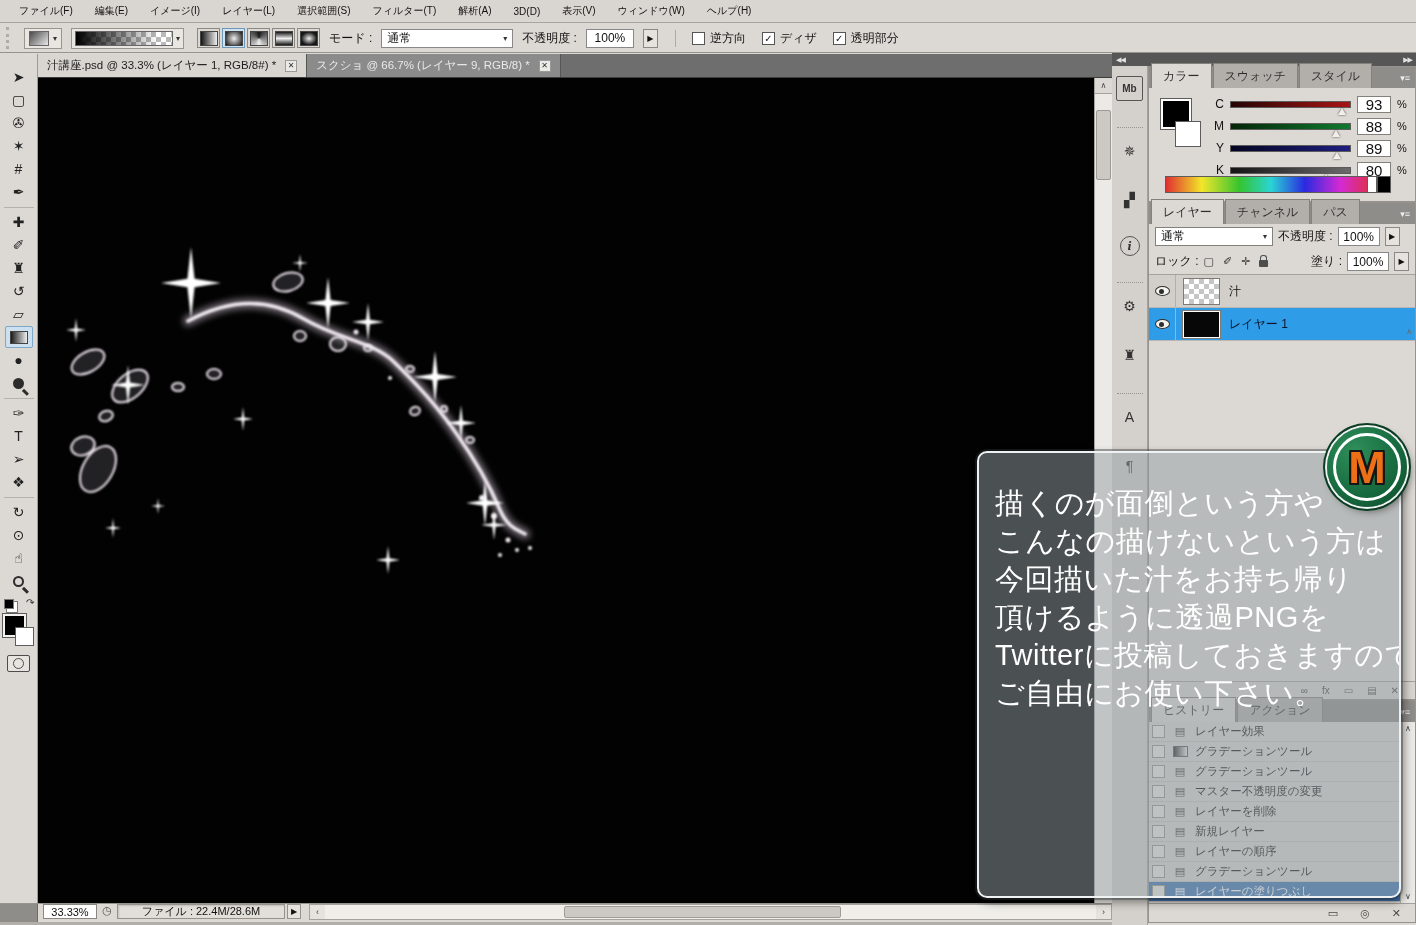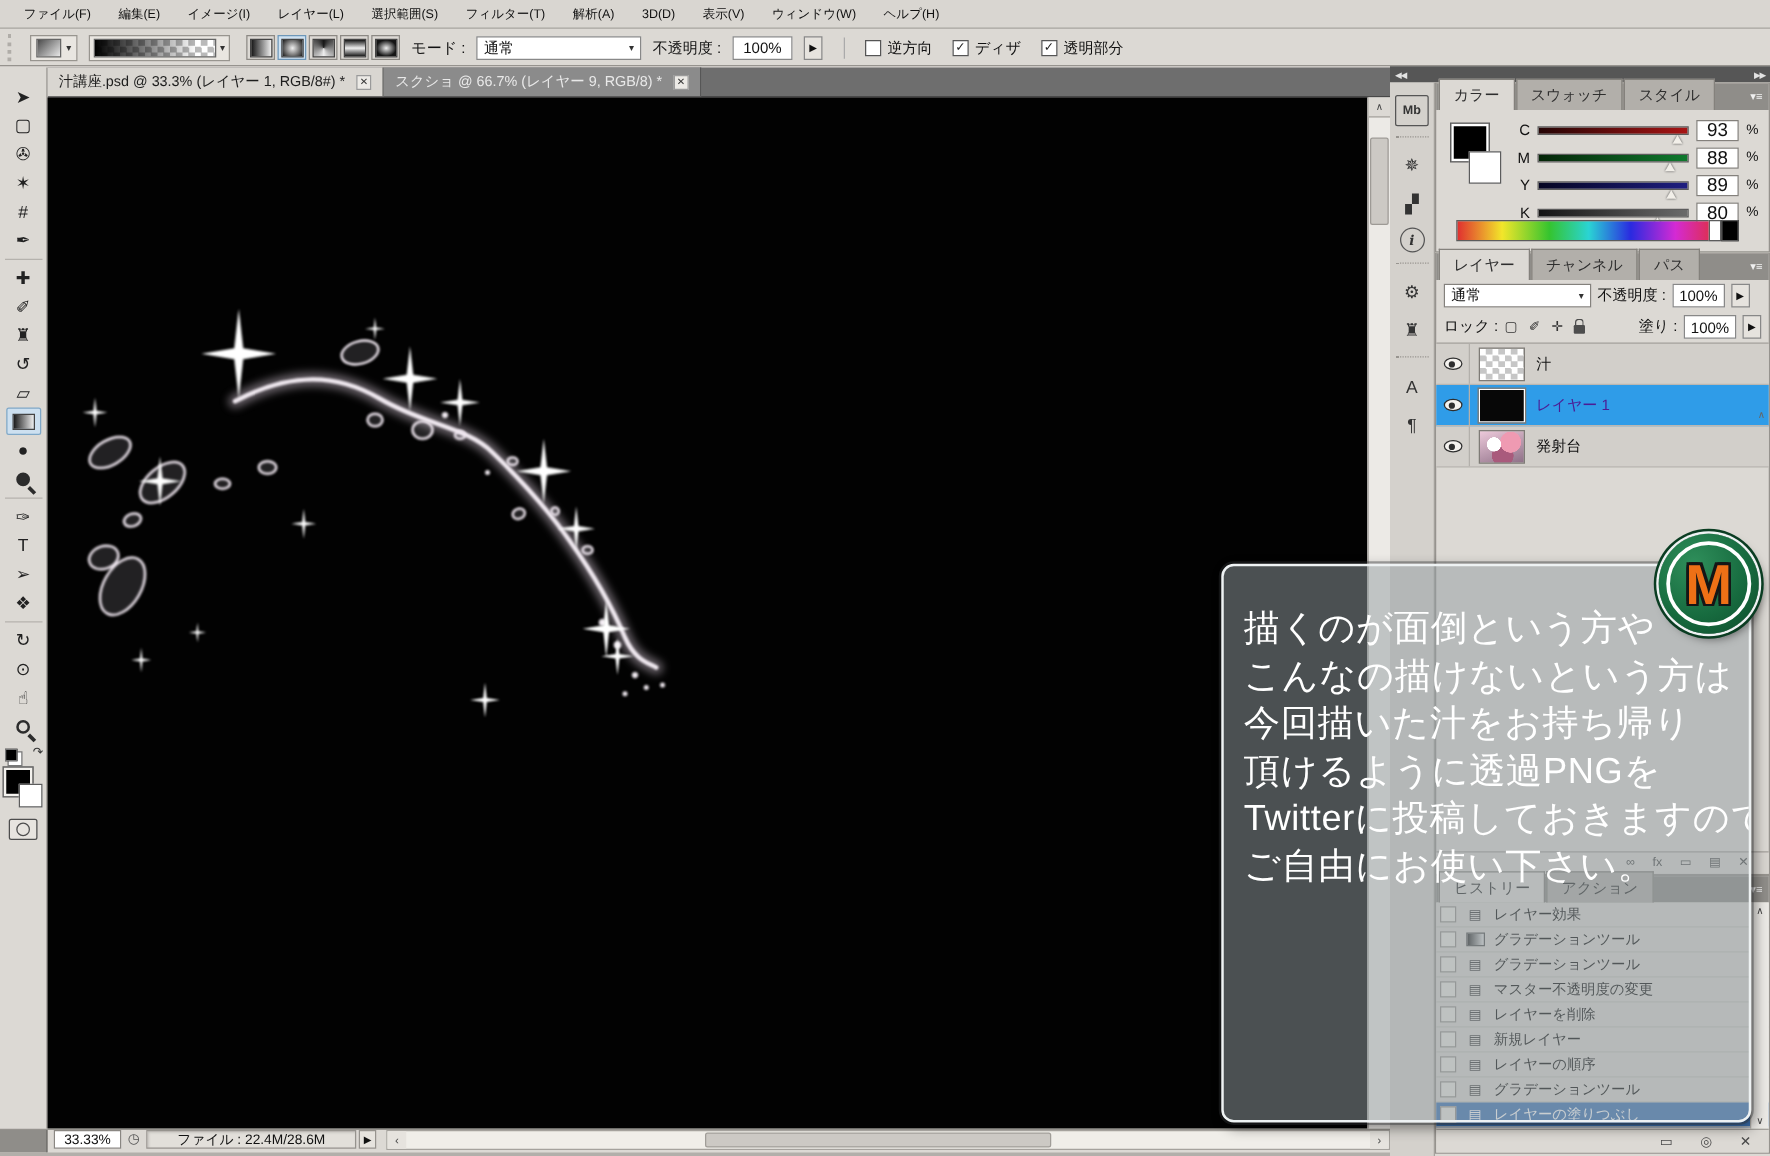--- a/index.html
+++ b/index.html
@@ -86,21 +86,21 @@
   .hs-track{flex:1;position:relative}
   .hs-thumb{position:absolute;left:239px;width:277px;top:1px;bottom:1px;background:#ccc9c4;border:1px solid #a09d98;border-radius:2px}
   .bottomedge{position:absolute;left:0;top:922px;width:100%;height:3px;background:#b2afaa}
 
   
   .rightcol{position:absolute;left:1112px;top:53px;width:304px;height:872px;background:#dcd9d4}
   .topstrip{position:absolute;left:0;top:0;width:100%;height:13px;background:#565656;color:#e3e3e3;
     font-size:7px;display:flex;justify-content:space-between;align-items:center;padding:0 4px;letter-spacing:-1px}
   .dock{position:absolute;left:0;top:13px;width:36px;height:859px;background:#d4d1cc;border-right:1px solid #a5a29d;
     display:flex;flex-direction:column;align-items:center;padding-top:10px}
-  .dicon{width:27px;height:25px;display:flex;align-items:center;justify-content:center;font-size:14px;color:#333;margin-bottom:6px}
+  .dicon{width:27px;height:25px;display:flex;align-items:center;justify-content:center;font-size:14px;color:#333;margin-bottom:24px}
   .dicon.boxed{border:1.5px solid #555;font-size:10px;font-weight:bold;border-radius:2px}
   .dicon.circled{border:1.5px solid #555;border-radius:50%;width:20px;height:20px;font-size:11px;font-weight:bold;font-family:"DejaVu Serif",serif;font-style:italic}
   .dsep{width:26px;border-top:1px dotted #989590;margin:2px 0 10px}
 
   .panel{position:absolute;left:36px;width:268px;background:#dcd9d4;border:1px solid #96938e}
   .ptabs{height:21px;background:#8f8d89;display:flex;align-items:flex-end;padding-left:2px;gap:1px}
   .ptab{height:20px;padding:12px 11px;display:flex;align-items:center;font-size:12px;background:#b2afaa;color:#2e2e2e;border:1px solid #84817c;border-bottom:none}
   .ptab.active{background:#dcd9d4}
   .pmenu{margin-left:auto;color:#f0f0f0;font-size:9px;padding:0 5px;align-self:center}
 
@@ -126,21 +126,21 @@
 
   
   .layerspanel{top:149px;height:498px}
   .lrow1,.lrow2{display:flex;align-items:center;gap:5px;padding:3px 6px;height:25px}
   .lselect{display:flex;justify-content:space-between;align-items:center;width:118px;height:19px;border:1px solid #84817c;background:#fff;padding:0 5px}
   .lockicons{display:flex;gap:9px;align-items:center;font-size:11px;color:#333}
   .padlock{width:9px;height:7px;background:#4d4d4d;position:relative;border-radius:1px;margin-top:4px}
   .padlock::before{content:"";position:absolute;left:1px;top:-5px;width:5px;height:5px;border:1.5px solid #4d4d4d;border-bottom:none;border-radius:3px 3px 0 0}
   .llist{border-top:1px solid #a5a29d;background:#d2cfca}
   .lay{height:33px;display:flex;align-items:center;border-bottom:1px solid #bab7b2}
-  .lay.sel{background:#2f9ce8;color:#4c1d95}
+  .lay.sel{background:#2f9ce8;color:#0f172a}
   .eyecell{width:27px;height:100%;border-right:1px solid #b3b0ab;display:flex;align-items:center;justify-content:center}
   .eye{width:15px;height:10px;border:1.5px solid #2e2e2e;border-radius:50%;position:relative;background:#f5f3ef}
   .eye::after{content:"";position:absolute;left:3.5px;top:1.5px;width:5px;height:5px;background:#2e2e2e;border-radius:50%}
   .lthumb{width:37px;height:27px;margin:0 9px 0 7px;border:1px solid #7e7b76;flex:none}
   .lthumb.checker{background:conic-gradient(#c6c6c6 0 25%,#fff 0 50%,#c6c6c6 0 75%,#fff 0) 0 0/10px 10px}
   .lthumb.black{background:#070707;border:1px solid #fff;outline:1px solid #7e7b76}
   .lthumb.image{background:
     radial-gradient(circle at 32% 42%,#fff 0 20%,rgba(255,255,255,0) 21%),
     radial-gradient(circle at 70% 35%,#ef9ab2 0 28%,rgba(0,0,0,0) 29%),
     radial-gradient(circle at 52% 78%,#a95a7c 0 32%,rgba(0,0,0,0) 33%),
@@ -528,27 +528,20 @@
             <span class="lthumb checker"></span>
             <span class="lname">汁</span>
           </div>
           <div class="lay sel">
             <div class="eyecell">
               <span class="eye"></span>
             </div>
             <span class="lthumb black"></span>
             <span class="lname">レイヤー 1</span>
           </div>
-          <div class="lay">
-            <div class="eyecell">
-              <span class="eye"></span>
-            </div>
-            <span class="lthumb image"></span>
-            <span class="lname">発射台</span>
-          </div>
         </div>
       <div class="lscr">∧</div>
       <div class="lfoot" id="layersfoot">
           <span>∞</span>
           <span>fx</span>
           <span>▭</span>
           <span>▤</span>
           <span>✕</span>
         </div>
     </div>

